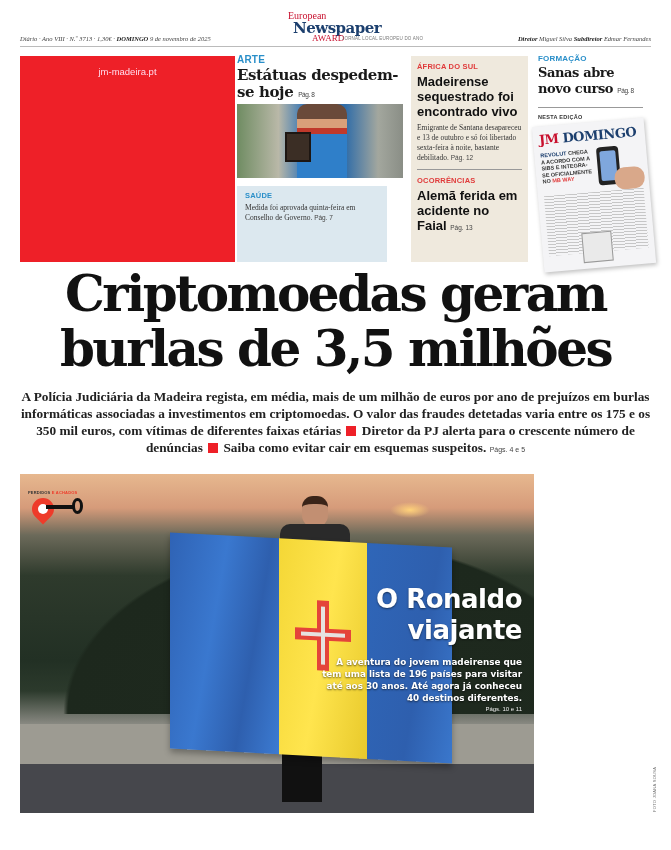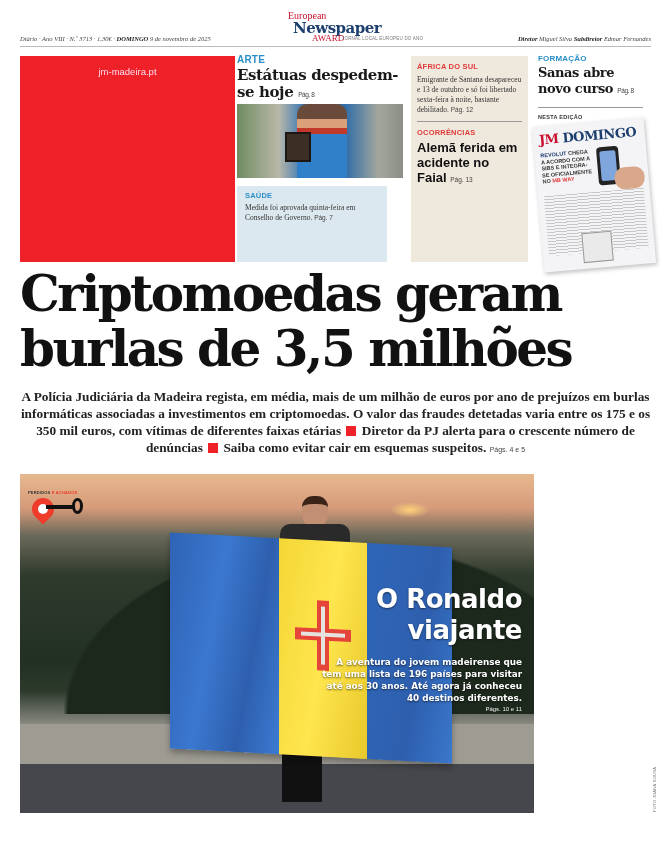--- a/index.html
+++ b/index.html
@@ -59,21 +59,21 @@
   .supp .sh { position: absolute; left: 6px; top: 26px; width: 52px; font-family: "Liberation Sans", sans-serif; font-size: 5.5px; line-height: 6.5px; color: #333; font-weight: bold; }
   .supp .sh b { color: #1c3f6e; }
   .supp .sh i { color: #e03a3a; font-style: normal; }
   .supp .phone { position: absolute; left: 62px; top: 26px; width: 22px; height: 38px; background: #222; border-radius: 4px; }
   .supp .phone::after { content: ""; position: absolute; left: 3px; top: 4px; width: 16px; height: 30px; background: #7fa7dd; border-radius: 2px; }
   .supp .hand { position: absolute; left: 78px; top: 48px; width: 30px; height: 22px; background: #d9a88a; border-radius: 10px; }
   .supp .lines { position: absolute; left: 6px; top: 70px; width: 100px; height: 60px; background: repeating-linear-gradient(180deg, #bbb 0 1px, transparent 1px 3px); opacity: 0.8; }
   .supp .box2 { position: absolute; left: 40px; top: 110px; width: 30px; height: 30px; background: #eaeaea; border: 1px solid #999; }
 
   
-  .headline { position: absolute; left: 20px; top: 266px; width: 631px; font-family: "DejaVu Serif", serif; font-weight: bold; font-size: 50px; line-height: 55px; letter-spacing: -2.5px; color: #111; }
+  .headline { position: absolute; left: 20px; top: 266px; width: 631px; text-align: center; font-family: "DejaVu Serif", serif; font-weight: bold; font-size: 50px; line-height: 55px; letter-spacing: -2.5px; color: #111; }
 
   .deck { position: absolute; left: 20px; top: 388px; width: 631px; text-align: center; font-family: "Liberation Serif", serif; font-weight: bold; font-size: 13.3px; line-height: 17px; color: #222; }
   .deck .sq { display: inline-block; width: 10px; height: 10px; background: #ee2028; vertical-align: -1px; margin: 0 2px; }
   .deck .pg { font-size: 7px; }
 
   
   .feature { position: absolute; left: 20px; top: 474px; width: 514px; height: 339px; overflow: hidden;
     background: linear-gradient(180deg, #e7b88f 0%, #d69b7a 10%, #6c6a5a 18%, #2e3a2c 30%, #223024 55%, #2c3a2c 64%, #8b8b84 74%, #a5a49c 78%, #5b5c60 82%, #3f4045 100%); }
   .feature .mtn { position: absolute; left: 0; top: 40px; width: 631px; height: 200px; background: radial-gradient(ellipse at 50% 100%, #1f2a1f 0%, #1d281d 60%, transparent 61%); }
   .feature .sun { position: absolute; left: 370px; top: 28px; width: 40px; height: 16px; background: radial-gradient(ellipse, #ffd27a 0%, rgba(255,190,100,0) 70%); }
@@ -143,20 +143,21 @@
 </div>
 
 <div class="saude">
   <div class="kicker">SAÚDE</div>
   <p><span>Medida foi aprovada quinta-feira em Conselho de Governo.</span> <span class="pg">Pág. 7</span></p>
 </div>
 
 <div class="africa">
   <div>
     <div class="kicker">ÁFRICA DO SUL</div>
+    <h3>Madeirense sequestrado foi encontrado vivo</h3>
     <p><span>Emigrante de Santana desapareceu e 13 de outubro e só foi libertado sexta-feira à noite, bastante debilitado.</span> <span class="pg">Pág. 12</span></p>
   </div>
   <div class="div"></div>
   <div>
     <div class="kicker">OCORRÊNCIAS</div>
     <h4><span>Alemã ferida em acidente no Faial</span> <span class="pg">Pág. 13</span></h4>
   </div>
 </div>
 
 <div class="formacao">

